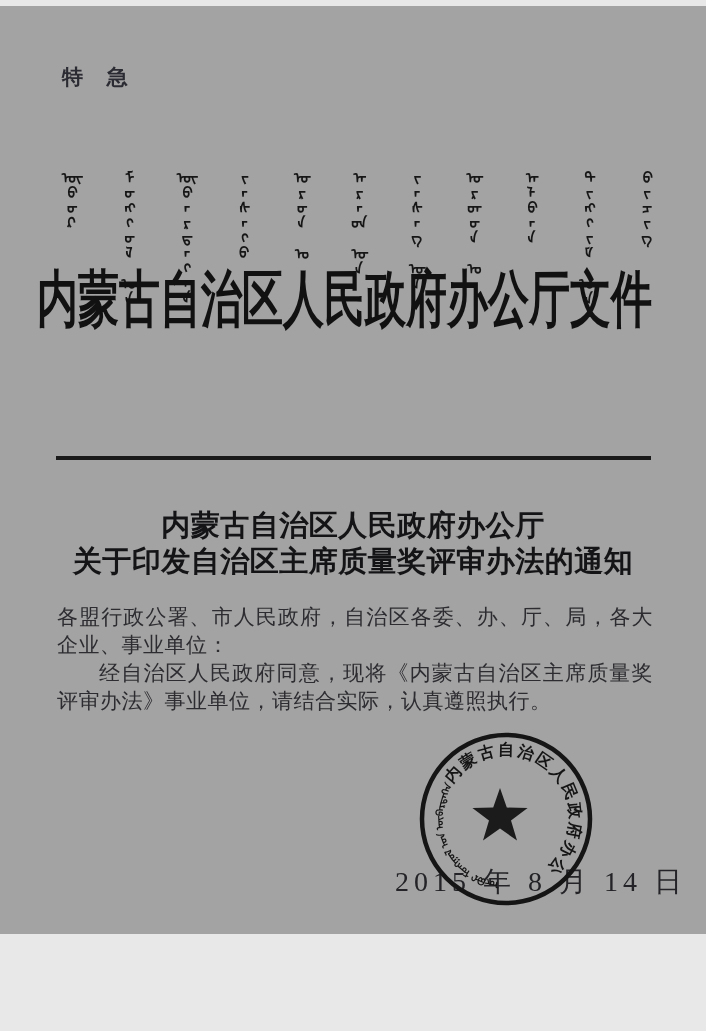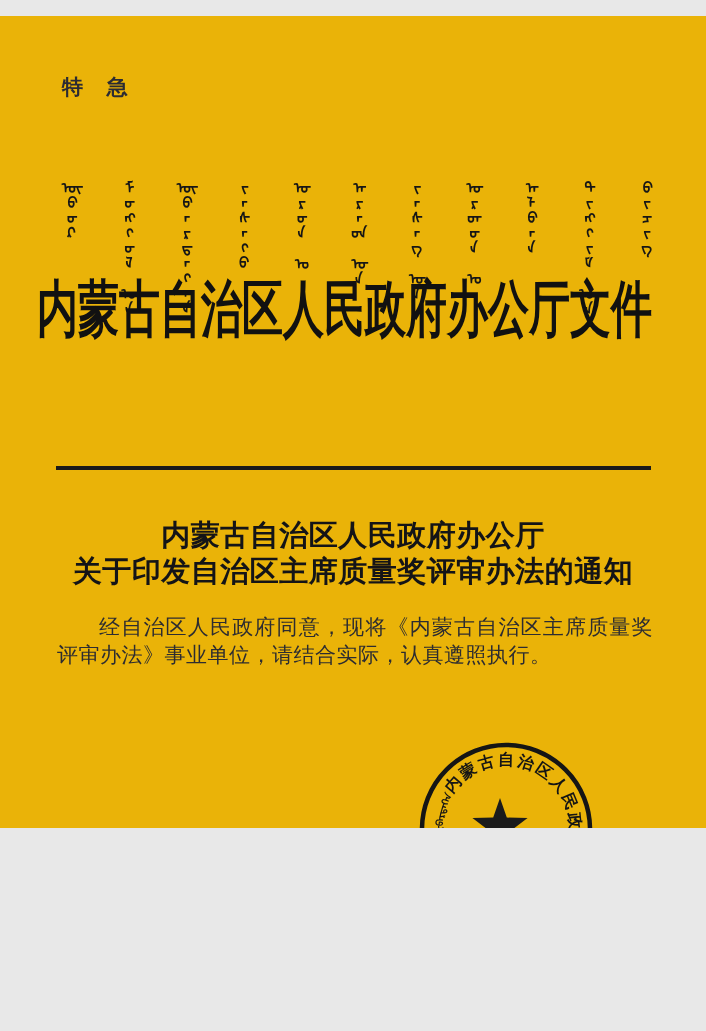--- a/index.html
+++ b/index.html
@@ -1,22 +1,22 @@
 <!DOCTYPE html>
 <html><head>
 <meta charset="utf-8">
 <style>
   * { margin: 0; padding: 0; box-sizing: border-box; }
   html, body { background: #e8e8e8; }
   .page {
     position: relative;
     width: 706px;
-    height: 812px;
-    margin: 16px auto;
-    background: #eab308;
+    height: 928px;
+    margin: 6px auto;
+    background: #a3a3a3;
     overflow: hidden;
     color: #232326;
     font-family: "Liberation Serif", "DejaVu Serif", serif;
   }
   .urgency {
     position: absolute;
     left: 62px; top: 57px;
     font-size: 21px;
     font-weight: 600;
     letter-spacing: 9px;
@@ -157,20 +157,21 @@
 
 
   <div class="rule"></div>
 
   <div class="doc-title">
     <div>内蒙古自治区人民政府办公厅</div>
     <div>关于印发自治区主席质量奖评审办法的通知</div>
   </div>
 
   <div class="body-text">
+    <p>各盟行政公署、市人民政府，自治区各委、办、厅、局，各大企业、事业单位：</p>
     <p class="indent">经自治区人民政府同意，现将《内蒙古自治区主席质量奖评审办法》事业单位，请结合实际，认真遵照执行。</p>
   </div>
 
   <div class="issue-date">2015 年 8 月 14 日</div>
 
   <svg class="seal" viewBox="0 0 184 180" xmlns="http://www.w3.org/2000/svg">
     <defs>
       <path id="sealArcCn" d="M 38.3 54.1 A 64 64 0 1 1 124 144.4" fill="none"></path>
       <path id="sealArcMn" d="M 85.4 151.7 A 63 63 0 0 1 38.6 55.6" fill="none"></path>
     </defs>

